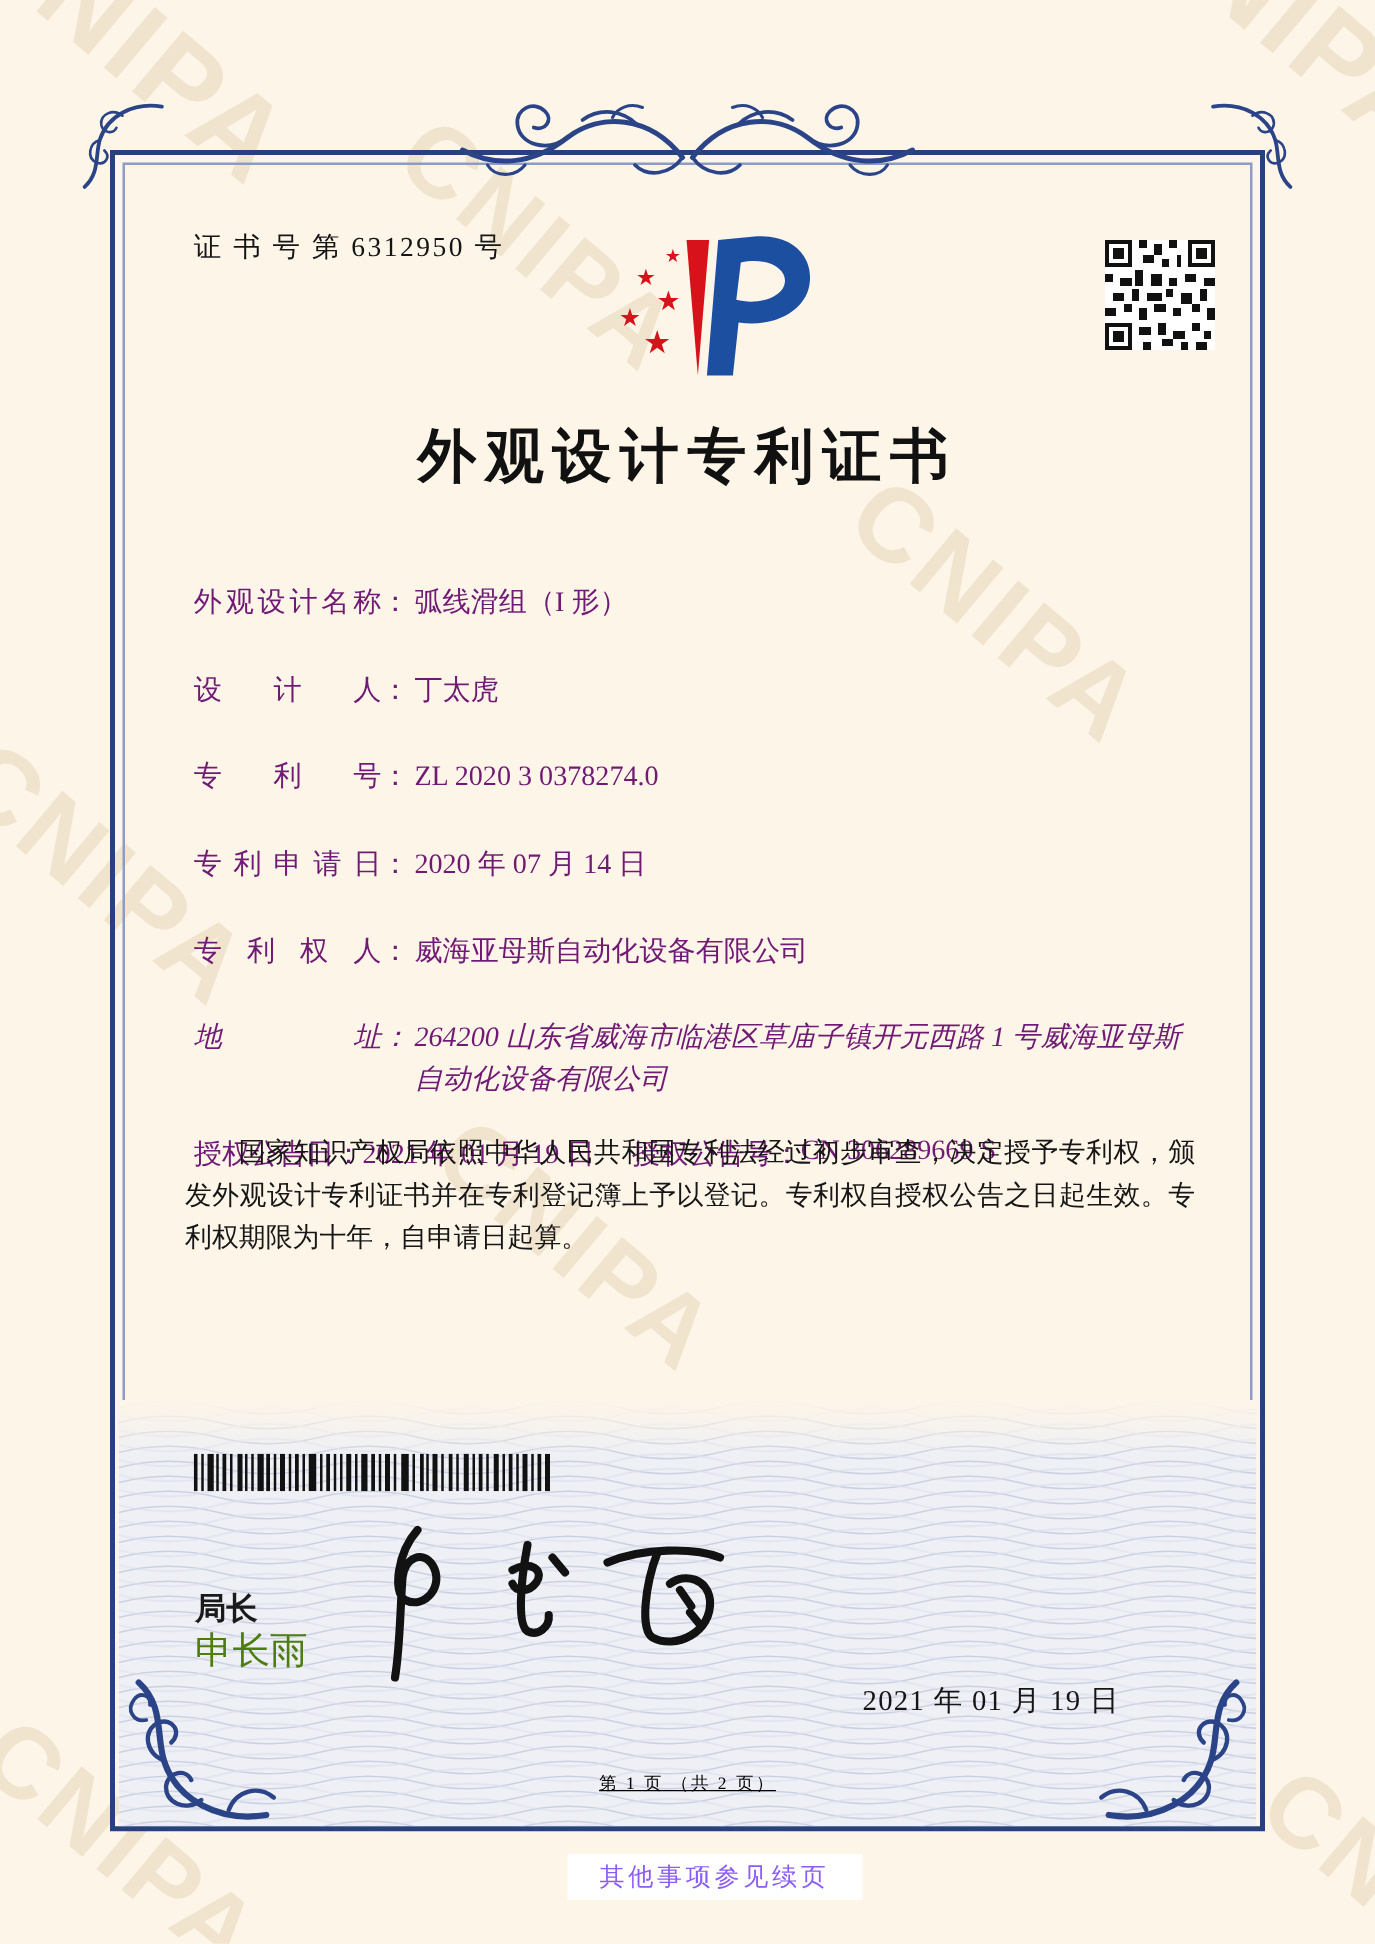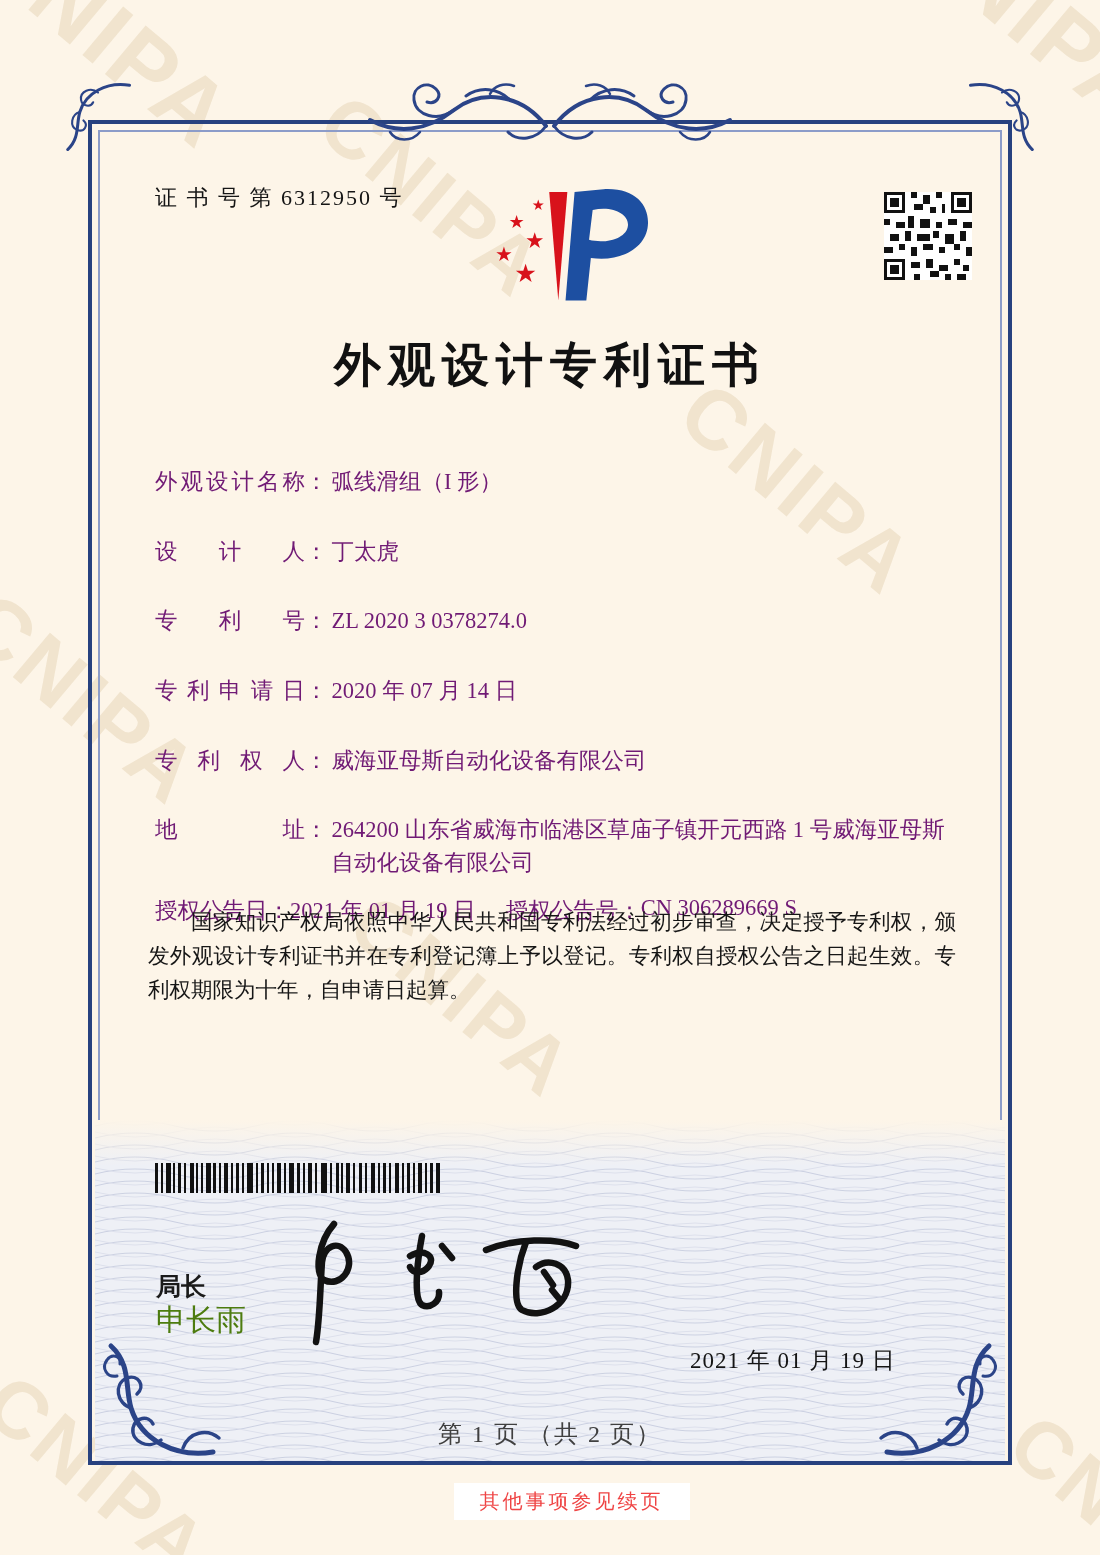--- a/index.html
+++ b/index.html
@@ -47,24 +47,24 @@
   .band-fade { position:absolute; left:0; top:0; right:0; height:46px;
                background:linear-gradient(#fdf5e8, rgba(253,245,232,0)); }
 
   
   .barcode { position:absolute; left:155px; top:1163px; width:286px; height:30px; }
   .comm-title { position:absolute; left:156px; top:1258px; font-size:25px; font-weight:bold; color:#1a1a1a;margin-top:12px; }
   .comm-name  { position:absolute; left:156px; top:1300px; font-size:30px; font-weight:normal; color:#4d7c0f; }
   .sign-script { position:absolute; left:272px; top:1210px; width:330px; height:140px; }
   .sign-date { position:absolute; left:690px; top:1345px; font-size:23px; color:#151515; letter-spacing:1px; }
   .page-indicator { position:absolute; left:0; top:1418px; width:100%; text-align:center;
-                    font-size:24px; color:#404040; letter-spacing:2px; }
+                    font-size:14px; color:#000000; letter-spacing:2px;text-decoration:underline; }
   .cont-note-wrap { position:absolute; left:0; top:1483px; width:100%; text-align:center; }
   .cont-note { display:inline-block; background:#ffffff; padding:5px 26px; font-size:20px;
-               color:#ef4444; letter-spacing:3px;margin-left:43px; }
+               color:#8b5cf6; letter-spacing:3px;margin-left:43px; }
 </style>
 </head>
 <body>
 
 <div id="certificate">
 
   <div class="wm" style="left:-45px;  top:-20px;  font-size:92px;">CNIPA</div>
   <div class="wm" style="left:880px;  top:-40px;  font-size:92px;">CNIPA</div>
   <div class="wm" style="left:300px;  top:150px;  font-size:80px;">CNIPA</div>
   <div class="wm" style="left:660px;  top:440px;  font-size:84px;">CNIPA</div>
@@ -213,21 +213,21 @@
     <div class="frow">
       <span class="flabel">专利申请日</span>
         <span class="fcolon">：</span>
       <span class="fvalue">2020 年 07 月 14 日</span>
     </div>
     <div class="frow">
       <span class="flabel">专利权人</span>
         <span class="fcolon">：</span>
       <span class="fvalue">威海亚母斯自动化设备有限公司</span>
     </div>
-    <div class="frow" style="margin-bottom:24px;">
+    <div class="frow" style="margin-bottom:36px;font-style:italic;">
       <span class="flabel">地址</span>
         <span class="fcolon">：</span>
       <span class="fvalue">264200 山东省威海市临港区草庙子镇开元西路 1 号威海亚母斯自动化设备有限公司</span>
     </div>
     <div class="grant-row">
       <span class="grant-pair">
         <span>授权公告日：</span>
         <span>2021 年 01 月 19 日</span>
       </span>
       <span class="grant-pair right">

